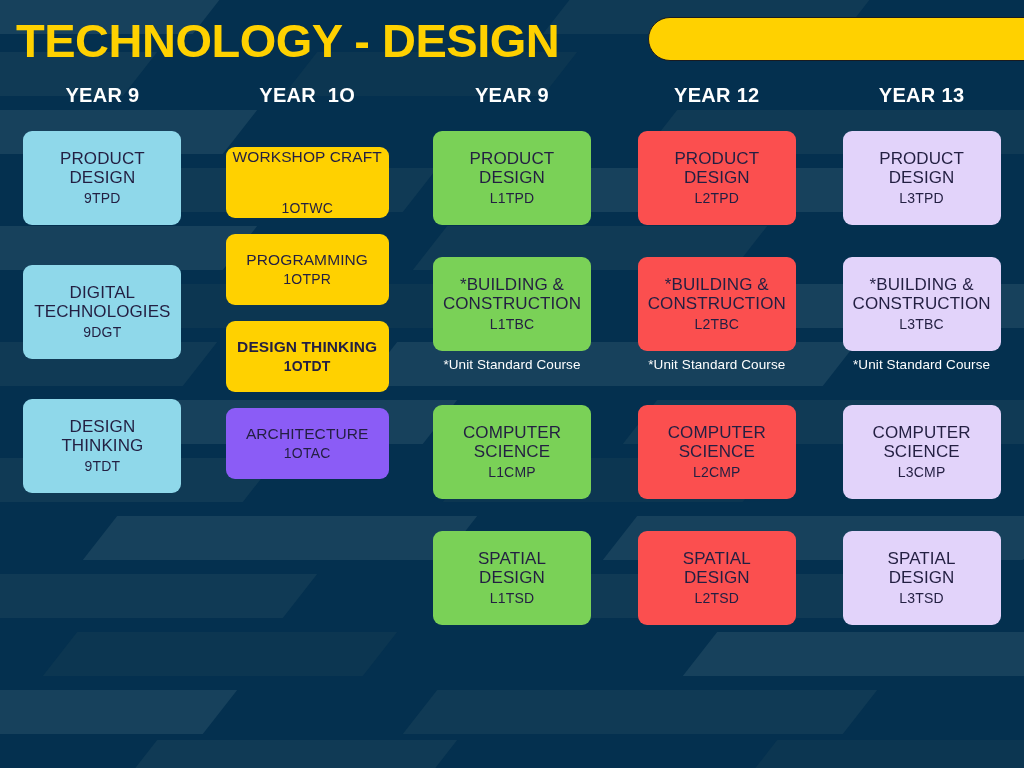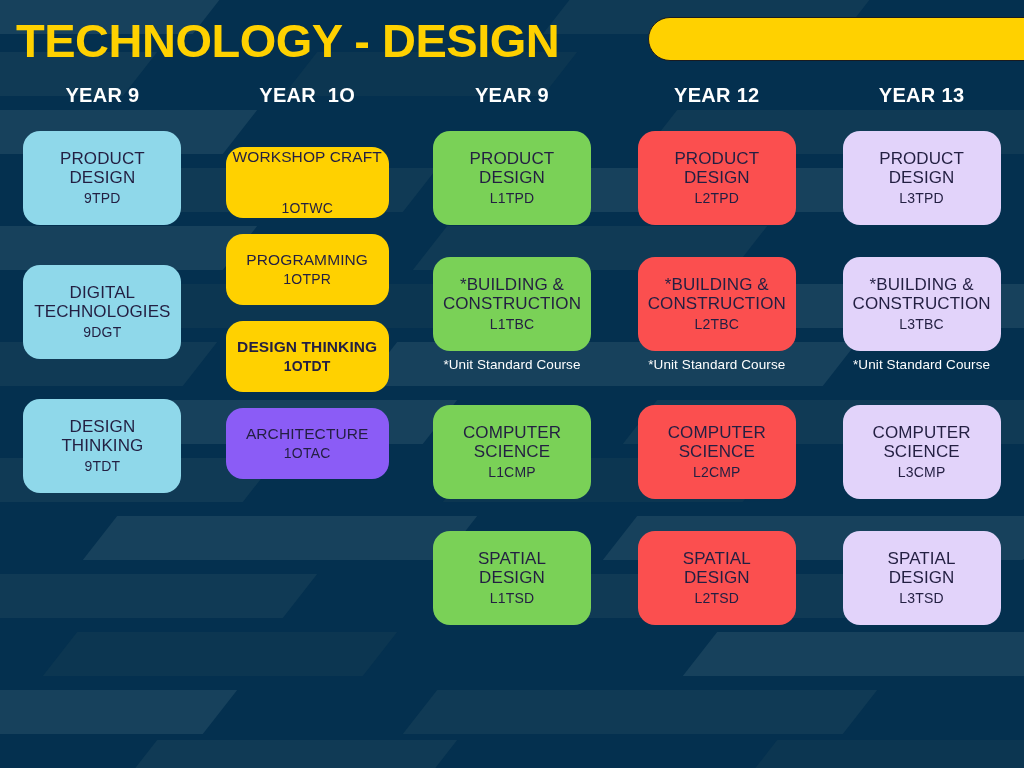--- a/index.html
+++ b/index.html
@@ -91,21 +91,21 @@
   .cards {
     width: 100%;
     display: flex;
     flex-direction: column;
     align-items: center;
   }
 
   
   .card {
     width: 158px;
-    border-radius: 17px;
+    border-radius: 9px;
     color: #231f42;
     text-align: center;
     display: flex;
     flex-direction: column;
     justify-content: center;
     align-items: center;
     padding: 6px 6px;
   }
   .card .c-name {
     font-size: 17px;

